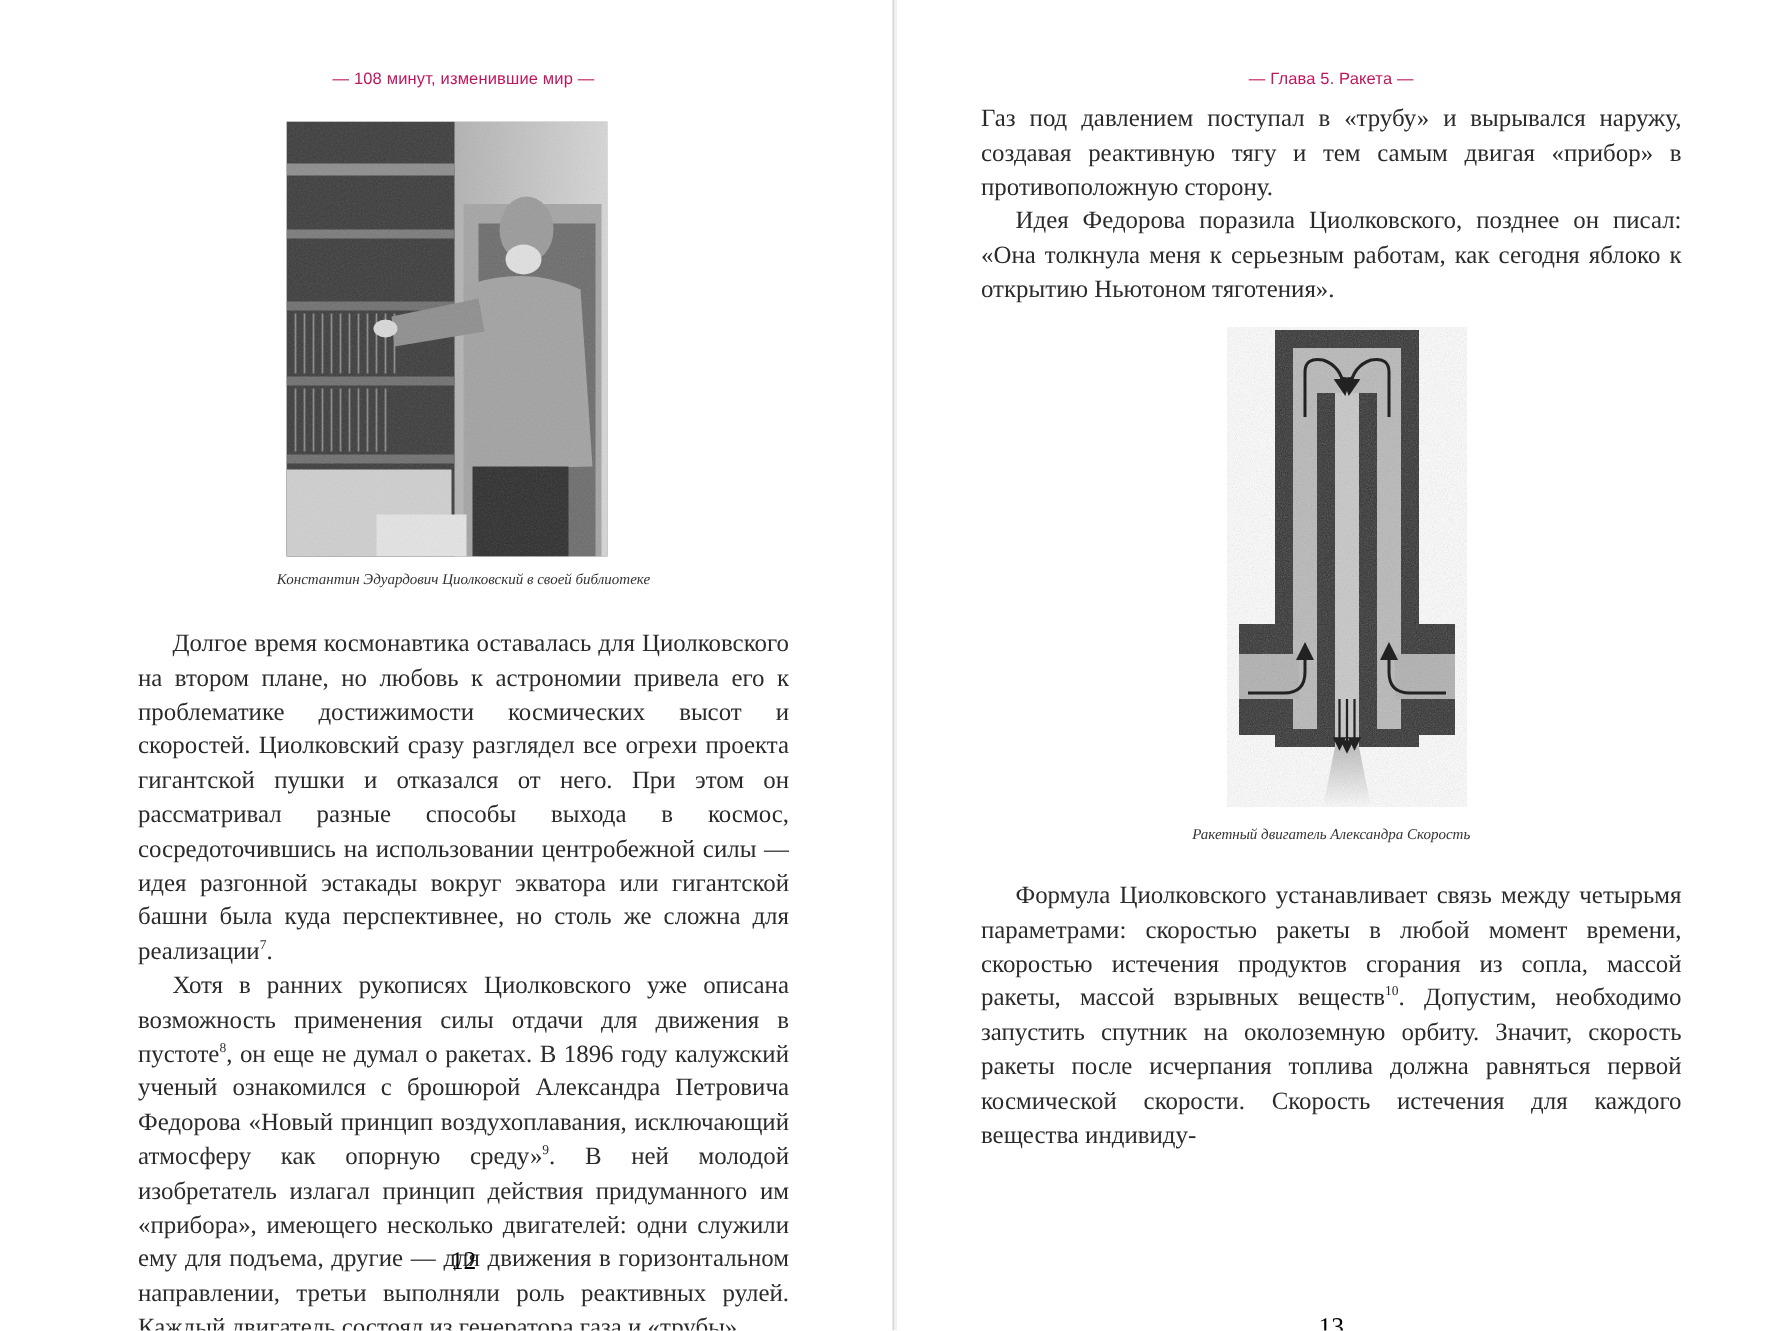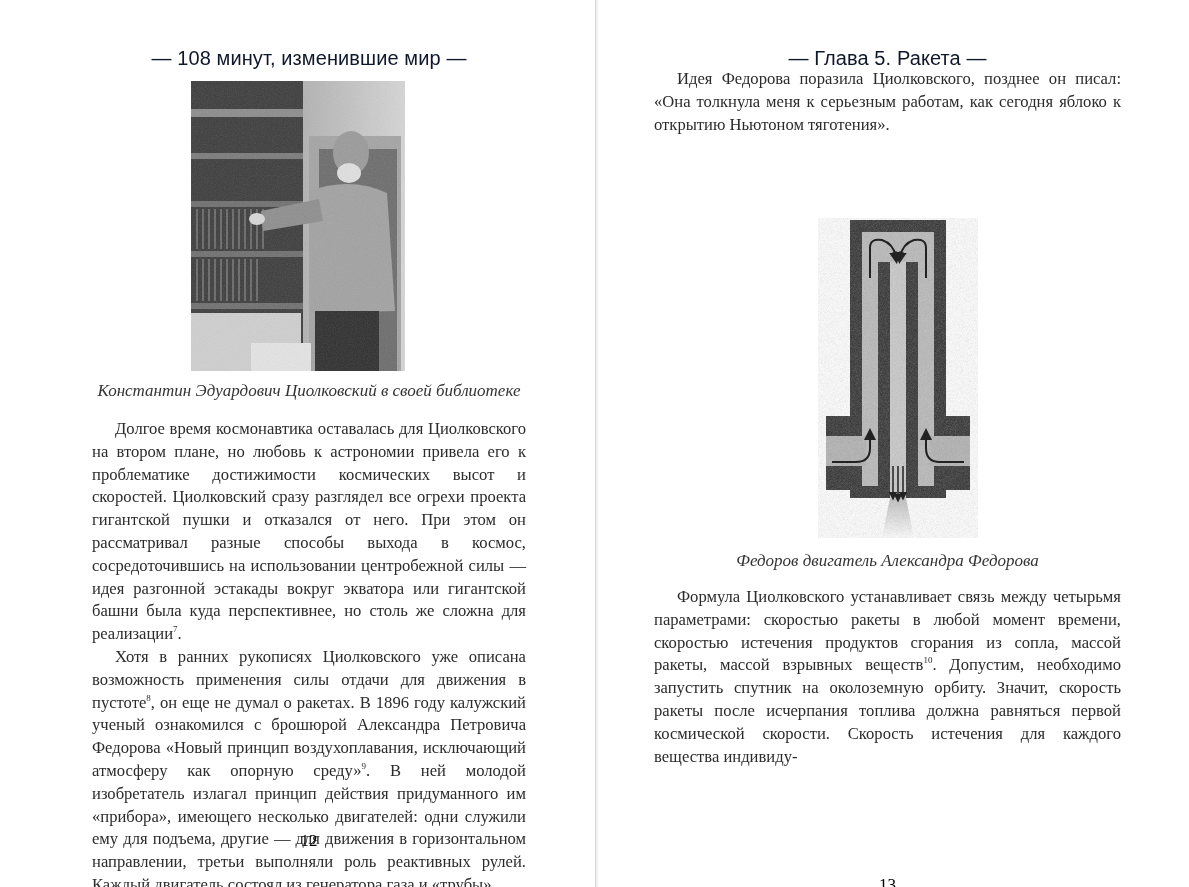--- a/index.html
+++ b/index.html
@@ -4,25 +4,25 @@
 <style>
   html, body { margin: 0; padding: 0; background: #ffffff; }
   body { width: 1189px; height: 887px; position: relative; overflow: hidden; color: #2a2a2a; }
   .spread { position: absolute; left: 0; top: 0; width: 1189px; height: 887px; background: #fff; }
   .gutter { position: absolute; left: 595px; top: 0; width: 1px; height: 887px; background: #d6d6d6; }
   .gutter-shade { position: absolute; left: 596px; top: 0; width: 2px; height: 887px; background: #f0f0f0; }
   .page { position: absolute; top: 0; height: 887px; }
   .page.left { left: 92px; width: 434px; }
   .page.right { left: 654px; width: 467px; }
   .running-head { position: absolute; top: 47px; left: 0; right: 0; text-align: center;
-    font-family: "Liberation Sans", sans-serif; font-size: 20px; color: #0f172a; letter-spacing: 0.1px; }
+    font-family: "Liberation Sans", sans-serif; font-size: 11px; color: #be185d; letter-spacing: 0.1px; }
   .body-text { font-family: "Liberation Serif", serif; font-size: 16.6px; line-height: 22.8px; color: #2b2b2b; text-align: justify; }
   .body-text p { margin: 0; text-indent: 23px; }
   .body-text p.noindent { text-indent: 0; }
-  .caption { font-family: "Liberation Serif", serif; font-style: italic; font-size: 17px; color: #333; text-align: center; position: absolute; left: 0; right: 0; }
+  .caption { font-family: "Liberation Serif", serif; font-style: italic; font-size: 10px; color: #333; text-align: center; position: absolute; left: 0; right: 0; }
   .page-number { position: absolute; left: 0; right: 0; text-align: center; font-family: "Liberation Serif", serif; font-size: 17px; color: #000000; }
   sup { font-size: 9px; line-height: 0; vertical-align: super; }
   .photo { position: absolute; left: 99px; top: 81px; width: 214px; height: 290px; overflow: hidden;
     background: linear-gradient(180deg, #bdbdbd 0%, #a9a9a9 40%, #8f8f8f 100%); }
   .diagram { position: absolute; left: 164px; top: 218px; width: 160px; height: 320px; }
 </style>
 </head>
 <body>
 
 <div class="spread">
@@ -104,20 +104,21 @@
       <p><span>Хотя в ранних рукописях Циолковского уже описана возможность применения силы отдачи для движения в пустоте</span><sup>8</sup><span>, он еще не думал о ракетах. В 1896 году калужский ученый ознакомился с брошюрой Александра Петровича Федорова «Новый принцип воздухоплавания, исключающий атмосферу как опорную среду»</span><sup>9</sup><span>. В ней молодой изобретатель излагал принцип действия придуманного им «прибора», имеющего несколько двигателей: одни служили ему для подъема, другие — для движения в горизонтальном направлении, третьи выполняли роль реактивных рулей. Каждый двигатель состоял из генератора газа и «трубы».</span></p>
     </div>
 
     <div class="page-number" style="top:831px;">12</div>
   </div>
 
   <div class="page right">
     <div class="running-head">— Глава 5. Ракета —</div>
 
     <div class="body-text" style="position:absolute; top:68px; left:0; width:467px;">
+      <p class="noindent">Газ под давлением поступал в «трубу» и вырывался наружу, создавая реактивную тягу и тем самым двигая «прибор» в противоположную сторону.</p>
       <p>Идея Федорова поразила Циолковского, позднее он писал: «Она толкнула меня к серьезным работам, как сегодня яблоко к открытию Ньютоном тяготения».</p>
     </div>
 
     <div class="diagram">
       <svg width="160" height="320" viewBox="0 0 160 320">
         <defs>
           <filter id="speck">
               <feTurbulence type="fractalNoise" baseFrequency="1.4" numOctaves="2"></feTurbulence>
               <feColorMatrix type="saturate" values="0"></feColorMatrix>
               <feComponentTransfer>
@@ -151,21 +152,21 @@
         <path d="M52 60 L52 30 Q52 20 64 22 Q76 26 78 40" fill="none" stroke="#222" stroke-width="2" marker-end="url(#arr)"></path>
         <path d="M108 60 L108 30 Q108 20 96 22 Q84 26 82 40" fill="none" stroke="#222" stroke-width="2" marker-end="url(#arr)"></path>
         <path d="M14 244 L38 244 Q52 244 52 230 L52 216" fill="none" stroke="#222" stroke-width="2" marker-end="url(#arr)"></path>
         <path d="M146 244 L122 244 Q108 244 108 230 L108 216" fill="none" stroke="#222" stroke-width="2" marker-end="url(#arr)"></path>
         <line x1="75" y1="248" x2="75" y2="278" stroke="#222" stroke-width="1.5" marker-end="url(#arr)"></line>
         <line x1="80" y1="248" x2="80" y2="280" stroke="#222" stroke-width="1.5" marker-end="url(#arr)"></line>
         <line x1="85" y1="248" x2="85" y2="278" stroke="#222" stroke-width="1.5" marker-end="url(#arr)"></line>
       </svg>
     </div>
 
-    <div class="caption" style="top:551px;">Федоров двигатель Александра Федорова</div>
+    <div class="caption" style="top:551px;">Ракетный двигатель Александра Скорость</div>
 
     <div class="body-text" style="position:absolute; top:586px; left:0; width:467px;">
       <p><span>Формула Циолковского устанавливает связь между четырьмя параметрами: скоростью ракеты в любой момент времени, скоростью истечения продуктов сгорания из сопла, массой ракеты, массой взрывных веществ</span><sup>10</sup><span>. Допустим, необходимо запустить спутник на околоземную орбиту. Значит, скорость ракеты после исчерпания топлива должна равняться первой космической скорости. Скорость истечения для каждого вещества индивиду-</span></p>
     </div>
 
     <div class="page-number" style="top:875px;">13</div>
   </div>
 </div>
 
 </body></html>

